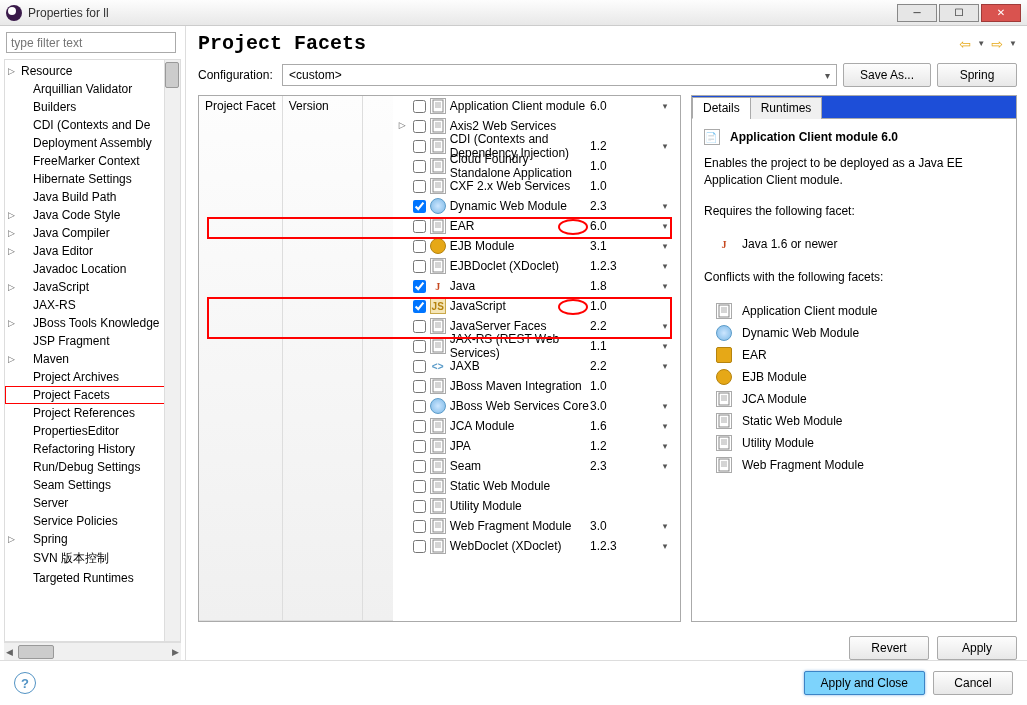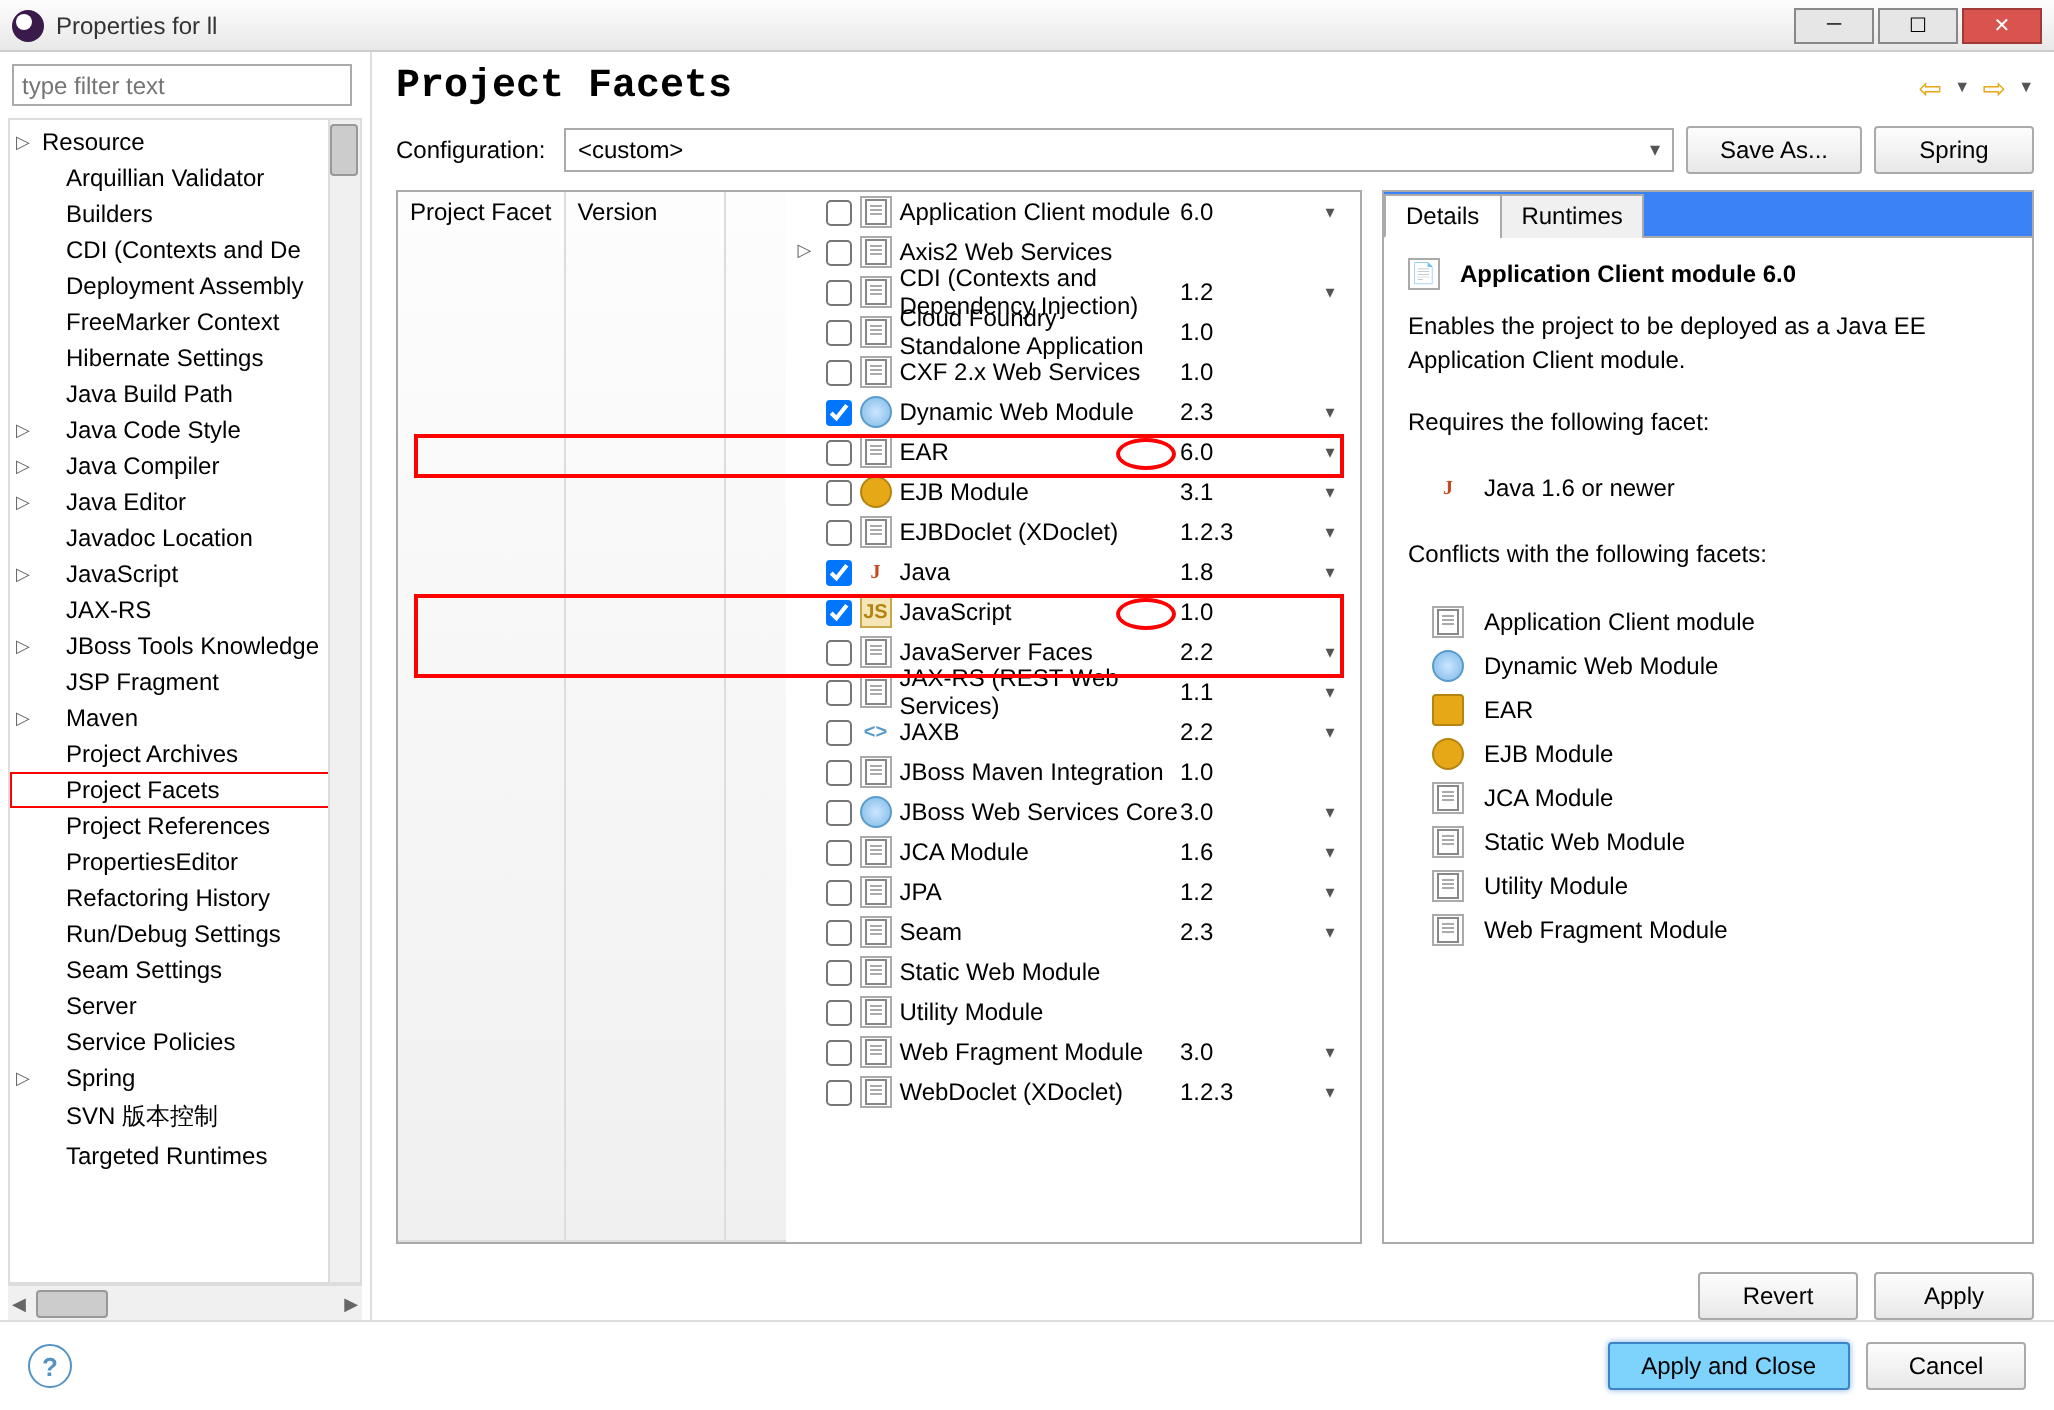--- a/index.html
+++ b/index.html
@@ -73,21 +73,21 @@
 .facet-icon.js-i { background:#f5e6b8; border:1px solid #c9a84a; color:#b5830f; font-weight:bold;}
 .facet-icon.angle { color:#5a9bc9; font-weight:bold;}
 .facet-name { flex:1; }
 .facet-ver { width:60px; text-align:left; }
 .facet-drop { width:30px; text-align:center; font-size:9px; color:#555;}
 .red-highlight { position:absolute; border:2px solid red; pointer-events:none;}
 .red-circle { position:absolute; border:2px solid red; border-radius:50%; pointer-events:none;}
 
 
 .details { width:326px; border:1px solid #aaa; display:flex; flex-direction:column;}
-.detail-tabs { display:flex; border-bottom:1px solid #aaa; background:#3b82f6;}
+.detail-tabs { display:flex; border-bottom:1px solid #aaa; background:#1d4ed8;}
 .dtab { padding:3px 10px; border:1px solid #aaa; border-bottom:none; margin-right:-1px; background:#f0f0f0; position:relative; top:1px; cursor:pointer;}
 .dtab.active { background:#fff; border-bottom:1px solid #fff;}
 .detail-body { padding:10px 12px; flex:1; overflow:auto;}
 .detail-title { display:flex; align-items:center; gap:6px; font-weight:bold; margin-bottom:10px;}
 .detail-p { margin-bottom:14px; line-height:1.4;}
 .req-item { display:flex; align-items:center; gap:6px; padding:3px 0 3px 12px;}
 .conflict-list .req-item { padding-left: 12px; }
 
 
 .btn-row-right { display:flex; justify-content:flex-end; gap:8px; margin-top: 14px; }

